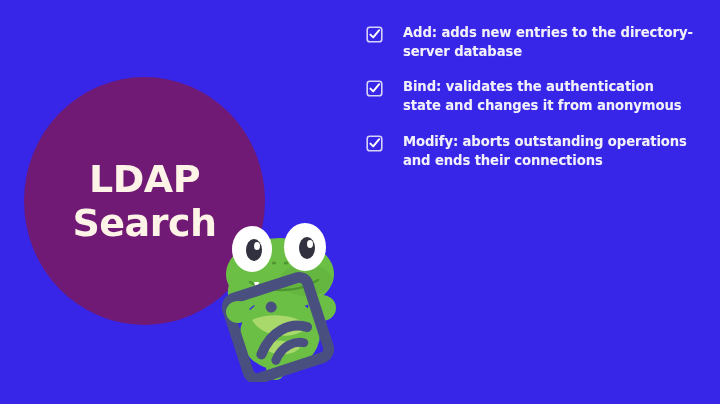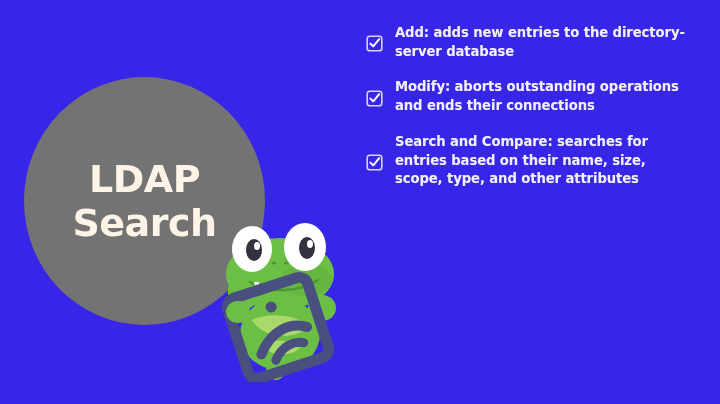--- a/index.html
+++ b/index.html
@@ -18,21 +18,21 @@
   }
 
   
   #title-circle {
     position: absolute;
     left: 24px;
     top: 77px;
     width: 241px;
     height: 248px;
     border-radius: 50%;
-    background: #737373;
+    background: #701a75;
     display: flex;
     align-items: center;
     justify-content: center;
     z-index: 1;
   }
   #title-text {
     text-align: center;
     color: #fdf3e6;
     font-weight: 800;
     font-size: 38px;
@@ -57,22 +57,22 @@
   
   #checklist {
     position: absolute;
     left: 366px;
     top: 24px;
     width: 330px;
     z-index: 1;
   }
   .list-item {
     display: flex;
-    align-items: center;
-    gap: 12px;
+    align-items: flex-start;
+    gap: 20px;
     margin-bottom: 17px;
   }
   .list-item:last-child { margin-bottom: 0; }
 
   .checkbox-icon {
     flex: 0 0 auto;
     width: 17px;
     height: 17px;
     margin-top: 2px;
     position: relative;
@@ -148,36 +148,36 @@
     <div class="list-item">
       <span class="checkbox-icon">
         <svg viewBox="0 0 17 17" xmlns="http://www.w3.org/2000/svg">
           <rect x="1.2" y="1.2" width="14.6" height="14.6" rx="2.6" ry="2.6" fill="none" stroke="#d7d3f6" stroke-width="1.6"></rect>
           <path d="M4.4 8.6 L7.2 11.4 L13.2 4.2" fill="none" stroke="#ffffff" stroke-width="2" stroke-linecap="round" stroke-linejoin="round"></path>
         </svg>
       </span>
       <span class="item-text">Add: adds new entries to the directory-server database</span>
     </div>
 
+    <div class="list-item">
+      <span class="checkbox-icon">
+        <svg viewBox="0 0 17 17" xmlns="http://www.w3.org/2000/svg">
+          <rect x="1.2" y="1.2" width="14.6" height="14.6" rx="2.6" ry="2.6" fill="none" stroke="#d7d3f6" stroke-width="1.6"></rect>
+          <path d="M4.4 8.6 L7.2 11.4 L13.2 4.2" fill="none" stroke="#ffffff" stroke-width="2" stroke-linecap="round" stroke-linejoin="round"></path>
+        </svg>
+      </span>
+      <span class="item-text">Bind: validates the authentication state and changes it from anonymous</span>
+    </div>
 
     <div class="list-item">
       <span class="checkbox-icon">
         <svg viewBox="0 0 17 17" xmlns="http://www.w3.org/2000/svg">
           <rect x="1.2" y="1.2" width="14.6" height="14.6" rx="2.6" ry="2.6" fill="none" stroke="#d7d3f6" stroke-width="1.6"></rect>
           <path d="M4.4 8.6 L7.2 11.4 L13.2 4.2" fill="none" stroke="#ffffff" stroke-width="2" stroke-linecap="round" stroke-linejoin="round"></path>
         </svg>
       </span>
       <span class="item-text">Modify: aborts outstanding operations and ends their connections</span>
     </div>
 
 
-    <div class="list-item">
-      <span class="checkbox-icon">
-        <svg viewBox="0 0 17 17" xmlns="http://www.w3.org/2000/svg">
-          <rect x="1.2" y="1.2" width="14.6" height="14.6" rx="2.6" ry="2.6" fill="none" stroke="#d7d3f6" stroke-width="1.6"></rect>
-          <path d="M4.4 8.6 L7.2 11.4 L13.2 4.2" fill="none" stroke="#ffffff" stroke-width="2" stroke-linecap="round" stroke-linejoin="round"></path>
-        </svg>
-      </span>
-      <span class="item-text">Search and Compare: searches for entries based on their name, size, scope, type, and other attributes</span>
-    </div>
 
   </div>
 </div>
 
 </body></html>

